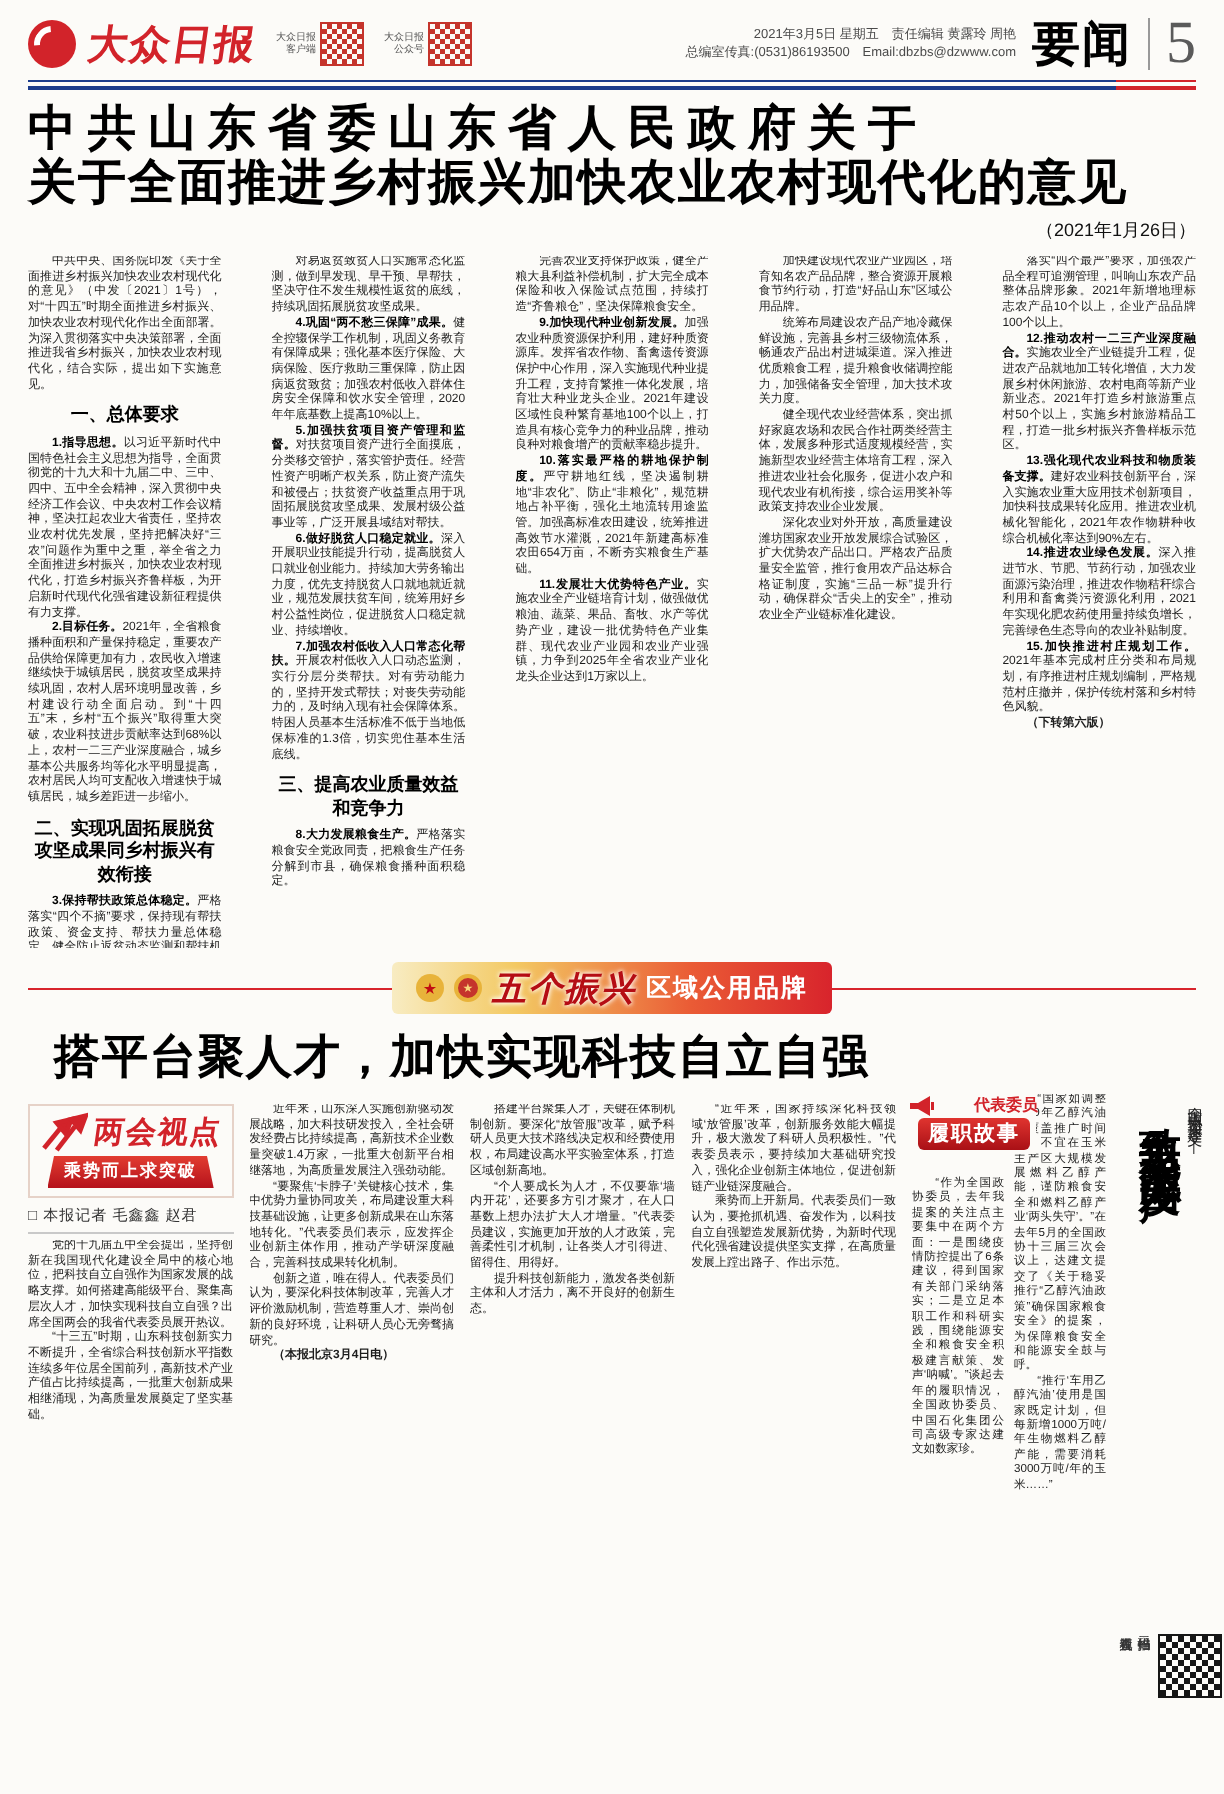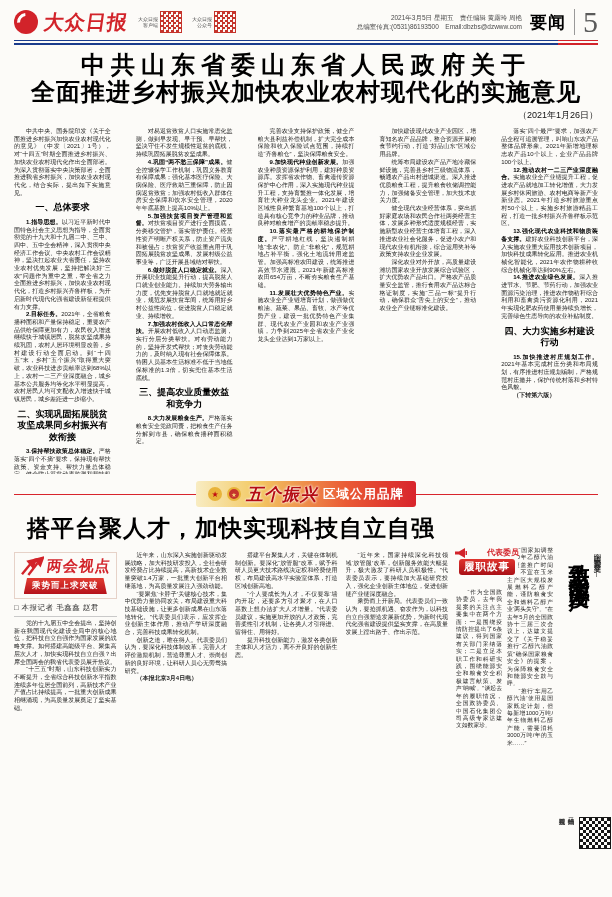--- a/index.html
+++ b/index.html
@@ -15,28 +15,28 @@
   .logo-text{font-family:"Liberation Serif",serif;font-size:20px;font-weight:900;
     color:#d2232a;transform:skewX(-8deg);letter-spacing:1px;white-space:nowrap;}
   .qr-unit{display:flex;align-items:center;gap:2px;margin-left:4px;}
   .qr-label{display:flex;flex-direction:column;font-size:5px;line-height:6px;color:#555;text-align:right;}
   .qr{background-image:repeating-conic-gradient(currentColor 0 25%, transparent 0 50%);
     background-size:5px 5px;border:1px solid currentColor;}
   .qr-red{color:#c5342c;width:20px;height:20px;}
   .qr-black{color:#161616;width:30px;height:30px;background-size:6px 6px;}
   .hdr-right{display:flex;align-items:center;gap:8px;}
   .hdr-info{font-size:6.5px;line-height:9px;color:#4a4a4a;text-align:right;white-space:nowrap;}
-  .sec-name{font-size:17px;font-weight:900;color:#000;letter-spacing:1px;}
+  .sec-name{font-size:24px;font-weight:900;color:#000;letter-spacing:1px;}
   .vdiv{width:1px;height:26px;background:#999;}
   .page-no{font-family:"Liberation Serif",serif;font-size:30px;font-weight:400;color:#5a5a5a;line-height:30px;}
   .rule-row{display:flex;margin-top:2px;}
   .rule-blue{flex:1;height:5px;border-top:1px solid #1b3c8c;border-bottom:2px solid #1b3c8c;box-sizing:border-box;}
   .rule-red{width:40px;height:5px;border-top:1px solid #d2232a;border-bottom:2px solid #d2232a;box-sizing:border-box;}
   
-  .m-headline{font-weight:900;color:#000;text-align:center;margin:0;}
+  .m-headline{font-weight:900;color:#000;text-align:left;margin:0;}
   .m-h1{font-size:24px;line-height:27px;letter-spacing:6px;margin-top:6px;}
   .m-h2{font-size:24px;line-height:28px;letter-spacing:1px;}
   .dateline{text-align:right;font-size:9px;margin:3px 0 6px;color:#111;}
   .cols5{display:flex;gap:25px;align-items:flex-end;}
   .cols5 .col{flex:1;height:346px;overflow:hidden;}
   p.art{margin:0;text-indent:2em;font-size:6px;line-height:7.7px;text-align:justify;color:#1c1c1c;}
   p.art b{font-weight:bold;color:#000;}
   .sec-h{font-size:9px;font-weight:900;text-align:center;line-height:11.5px;margin:5px 2px;color:#000;}
   .end-mark{margin:2px 0 0;font-size:6.5px;font-weight:bold;text-align:right;text-indent:0;}
   .sign-off{margin:0;font-size:6px;line-height:7.7px;font-weight:bold;text-indent:2em;}
@@ -117,21 +117,21 @@
       <div class="page-no">5</div>
     </div>
   </header>
   <div class="rule-row">
     <div class="rule-blue"></div>
     <div class="rule-red"></div>
   </div>
 
   <section>
     <div class="m-headline m-h1">中共山东省委山东省人民政府关于</div>
-    <div class="m-headline m-h2">全面推进乡村振兴加快农业农村现代化的实施意见</div>
+    <div class="m-headline m-h2">关于全面推进乡村振兴加快农业农村现代化的意见</div>
     <div class="dateline">（2021年1月26日）</div>
     <div class="cols5">
       <div class="col">
           <p class="art">中共中央、国务院印发《关于全面推进乡村振兴加快农业农村现代化的意见》（中发〔2021〕1号），对“十四五”时期全面推进乡村振兴、加快农业农村现代化作出全面部署。为深入贯彻落实中央决策部署，全面推进我省乡村振兴，加快农业农村现代化，结合实际，提出如下实施意见。</p>
           <div class="sec-h">一、总体要求</div>
           <p class="art"><b>1.指导思想。</b>以习近平新时代中国特色社会主义思想为指导，全面贯彻党的十九大和十九届二中、三中、四中、五中全会精神，深入贯彻中央经济工作会议、中央农村工作会议精神，坚决扛起农业大省责任，坚持农业农村优先发展，坚持把解决好“三农”问题作为重中之重，举全省之力全面推进乡村振兴，加快农业农村现代化，打造乡村振兴齐鲁样板，为开启新时代现代化强省建设新征程提供有力支撑。</p>
           <p class="art"><b>2.目标任务。</b>2021年，全省粮食播种面积和产量保持稳定，重要农产品供给保障更加有力，农民收入增速继续快于城镇居民，脱贫攻坚成果持续巩固，农村人居环境明显改善，乡村建设行动全面启动。到“十四五”末，乡村“五个振兴”取得重大突破，农业科技进步贡献率达到68%以上，农村一二三产业深度融合，城乡基本公共服务均等化水平明显提高，农村居民人均可支配收入增速快于城镇居民，城乡差距进一步缩小。</p>
           <div class="sec-h">二、实现巩固拓展脱贫攻坚成果同乡村振兴有效衔接</div>
           <p class="art"><b>3.保持帮扶政策总体稳定。</b>严格落实“四个不摘”要求，保持现有帮扶政策、资金支持、帮扶力量总体稳定，健全防止返贫动态监测和帮扶机制。</p>
         </div>
@@ -154,21 +154,20 @@
           <p class="art">加快建设现代农业产业园区，培育知名农产品品牌，整合资源开展粮食节约行动，打造“好品山东”区域公用品牌。</p>
           <p class="art">统筹布局建设农产品产地冷藏保鲜设施，完善县乡村三级物流体系，畅通农产品出村进城渠道。深入推进优质粮食工程，提升粮食收储调控能力，加强储备安全管理，加大技术攻关力度。</p>
           <p class="art">健全现代农业经营体系，突出抓好家庭农场和农民合作社两类经营主体，发展多种形式适度规模经营，实施新型农业经营主体培育工程，深入推进农业社会化服务，促进小农户和现代农业有机衔接，综合运用奖补等政策支持农业企业发展。</p>
           <p class="art">深化农业对外开放，高质量建设潍坊国家农业开放发展综合试验区，扩大优势农产品出口。严格农产品质量安全监管，推行食用农产品达标合格证制度，实施“三品一标”提升行动，确保群众“舌尖上的安全”，推动农业全产业链标准化建设。</p>
         </div>
       <div class="col">
           <p class="art">落实“四个最严”要求，加强农产品全程可追溯管理，叫响山东农产品整体品牌形象。2021年新增地理标志农产品10个以上，企业产品品牌100个以上。</p>
           <p class="art"><b>12.推动农村一二三产业深度融合。</b>实施农业全产业链提升工程，促进农产品就地加工转化增值，大力发展乡村休闲旅游、农村电商等新产业新业态。2021年打造乡村旅游重点村50个以上，实施乡村旅游精品工程，打造一批乡村振兴齐鲁样板示范区。</p>
           <p class="art"><b>13.强化现代农业科技和物质装备支撑。</b>建好农业科技创新平台，深入实施农业重大应用技术创新项目，加快科技成果转化应用。推进农业机械化智能化，2021年农作物耕种收综合机械化率达到90%左右。</p>
           <p class="art"><b>14.推进农业绿色发展。</b>深入推进节水、节肥、节药行动，加强农业面源污染治理，推进农作物秸秆综合利用和畜禽粪污资源化利用，2021年实现化肥农药使用量持续负增长，完善绿色生态导向的农业补贴制度。</p>
-          <div class="sec-h">四、大力实施乡村建设行动</div>
           <p class="art"><b>15.加快推进村庄规划工作。</b>2021年基本完成村庄分类和布局规划，有序推进村庄规划编制，严格规范村庄撤并，保护传统村落和乡村特色风貌。</p>
           <p class="art end-mark">（下转第六版）</p>
         </div>
     </div>
   </section>
 
   <div class="banner-row">
     <div class="hline"></div>
     <div class="banner">
       <span class="emb emb1">★</span>

